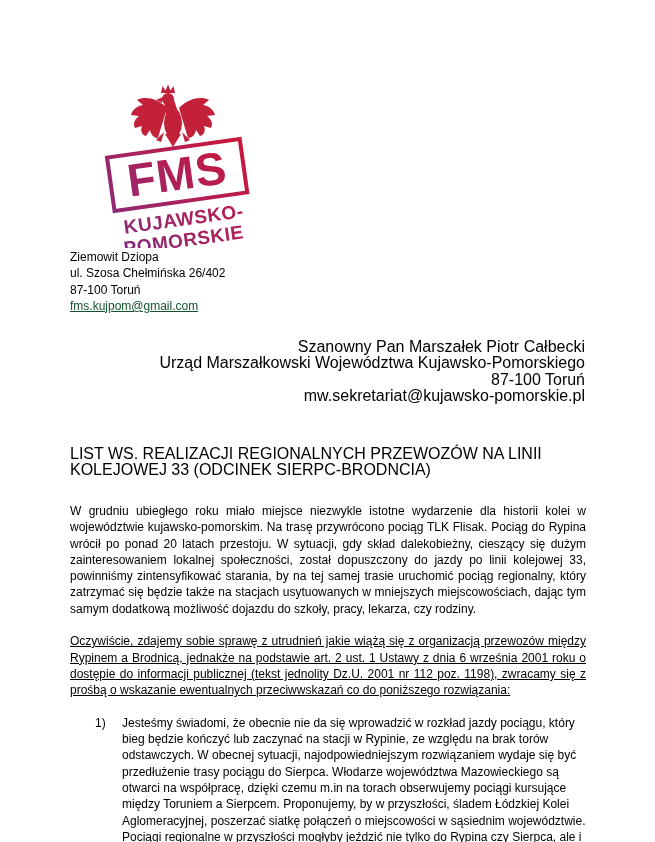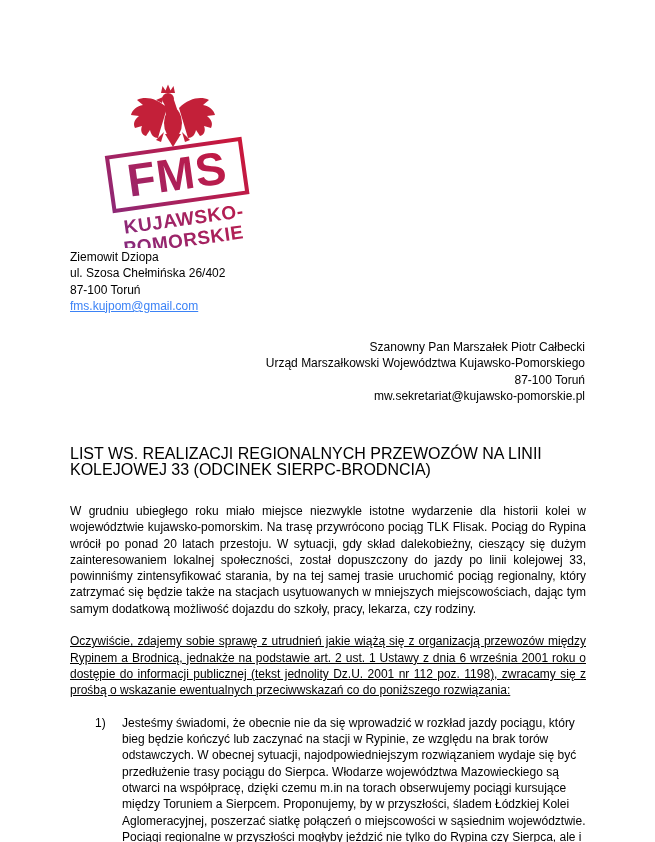--- a/index.html
+++ b/index.html
@@ -22,29 +22,29 @@
   }
   .sender {
     position: absolute;
     left: 70px;
     top: 249px;
     font-size: 12px;
     line-height: 16.3px;
     white-space: nowrap;
   }
   .sender a {
-    color: #3b82f6;
+    color: #14532d;
     text-decoration: underline;
     cursor: pointer;
   }
   .recipient {
     position: absolute;
     right: 70px;
     top: 339px;
-    font-size: 12px;
+    font-size: 16px;
     line-height: 16.3px;
     text-align: right;
     white-space: nowrap;
   }
   .subject {
     position: absolute;
     left: 70px;
     top: 446px;
     width: 516px;
     font-size: 16px;

